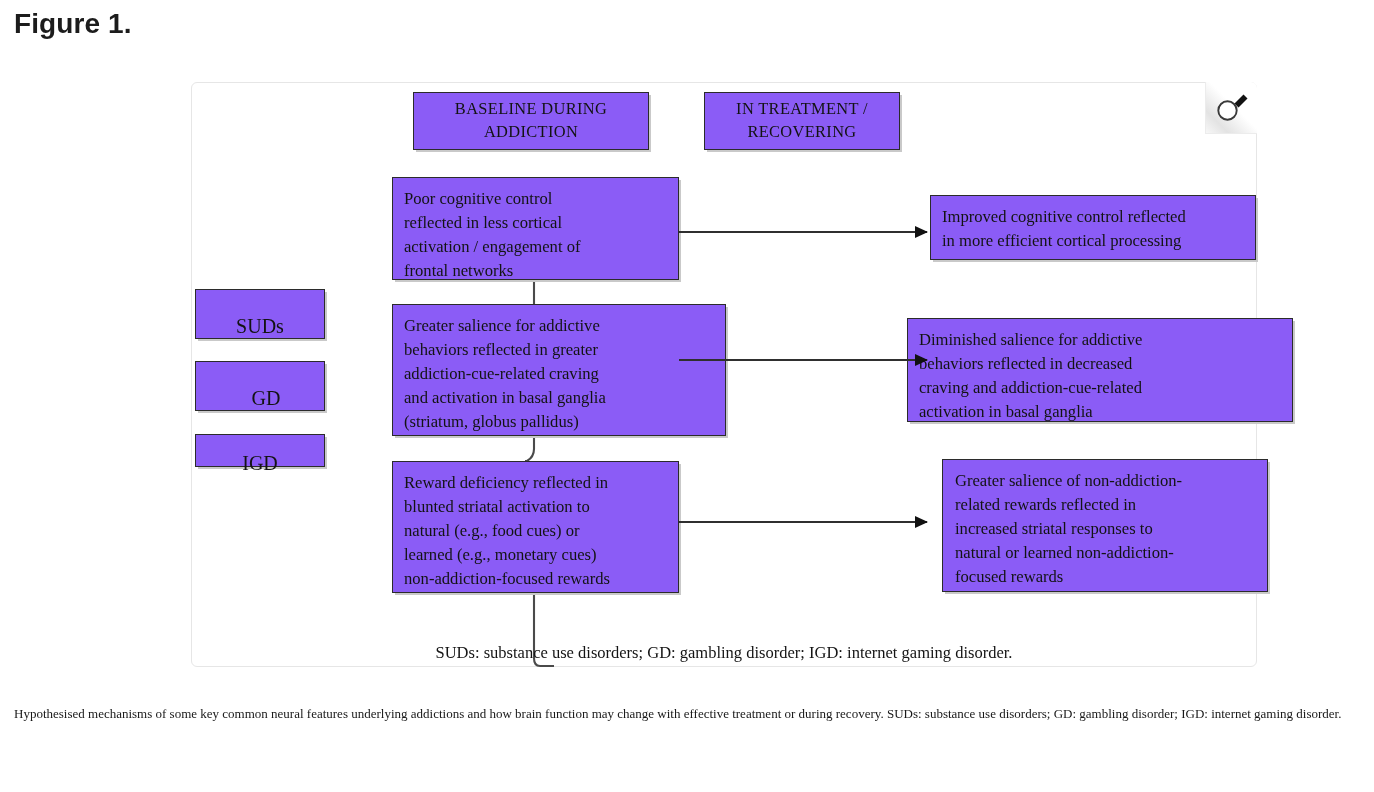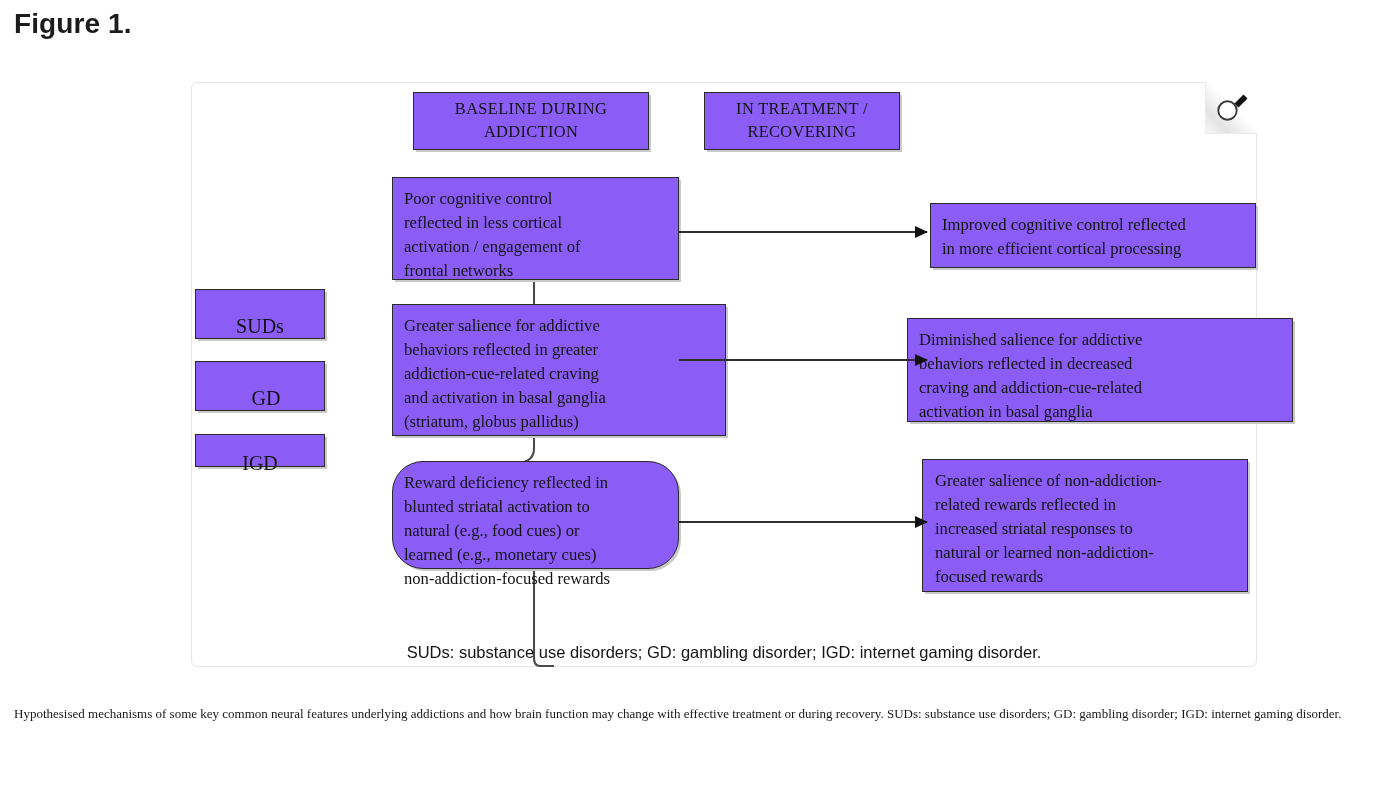--- a/index.html
+++ b/index.html
@@ -124,21 +124,21 @@
 
   #brace { position: absolute; left: 333px; top: 172px; }
 
   
   #figure-footnote {
     position: absolute;
     left: 0;
     right: 0;
     top: 560px;
     text-align: center;
-    font-family: Liberation Sans, sans-serif;
+    font-family: Liberation Serif, serif;
     font-size: 16.5px;
     color: #141414;
   }
 
   
   #caption {
     position: absolute;
     left: 14px;
     top: 703px;
     width: 1348px;
@@ -201,41 +201,41 @@
   </div>
 
   <div class="fbox detail-box" style="left:200px; top:221px; width:334px; height:132px;">
     <span class="txt">Greater salience for addictive
 behaviors reflected in greater
 addiction-cue-related craving
 and activation in basal ganglia
 (striatum, globus pallidus)</span>
   </div>
 
-  <div class="fbox detail-box" style="left:200px; top:378px; width:287px; height:108px;border-radius:31px;">
+  <div class="fbox detail-box" style="left:200px; top:378px; width:287px; height:132px;">
     <span class="txt">Reward deficiency reflected in
 blunted striatal activation to
 natural (e.g., food cues) or
 learned (e.g., monetary cues)
 non-addiction-focused rewards</span>
   </div>
 
-  <div class="fbox detail-box" style="left:738px; top:112px; width:326px; height:65px;margin-top:8px;">
+  <div class="fbox detail-box" style="left:738px; top:112px; width:326px; height:65px;">
     <span class="txt">Improved cognitive control reflected
 in more efficient cortical processing</span>
   </div>
 
   <div class="fbox detail-box" style="left:715px; top:235px; width:386px; height:104px;">
     <span class="txt">Diminished salience for addictive
 behaviors reflected in decreased
 craving and addiction-cue-related
 activation in basal ganglia</span>
   </div>
 
-  <div class="fbox detail-box" style="left:730px; top:376px; width:326px; height:133px;padding-left:12px;">
+  <div class="fbox detail-box" style="left:750px; top:376px; width:326px; height:133px;padding-left:12px;">
     <span class="txt">Greater salience of non-addiction-
 related rewards reflected in
 increased striatal responses to
 natural or learned non-addiction-
 focused rewards</span>
   </div>
 
   <div class="arrow" style="left:487px; top:148px; width:248px;"></div>
   <div class="arrow" style="left:487px; top:276px; width:248px;"></div>
   <div class="arrow" style="left:487px; top:438px; width:248px;"></div>

